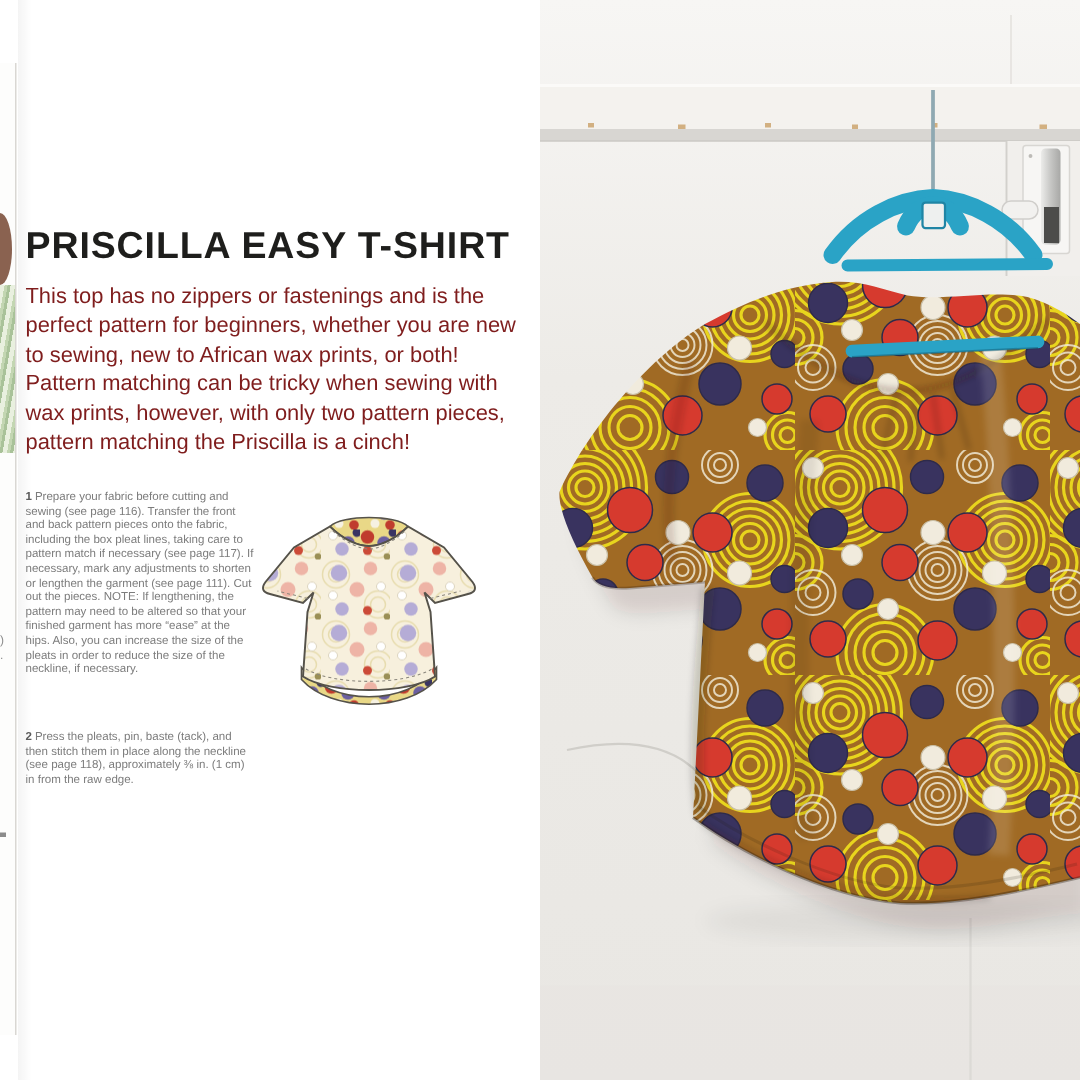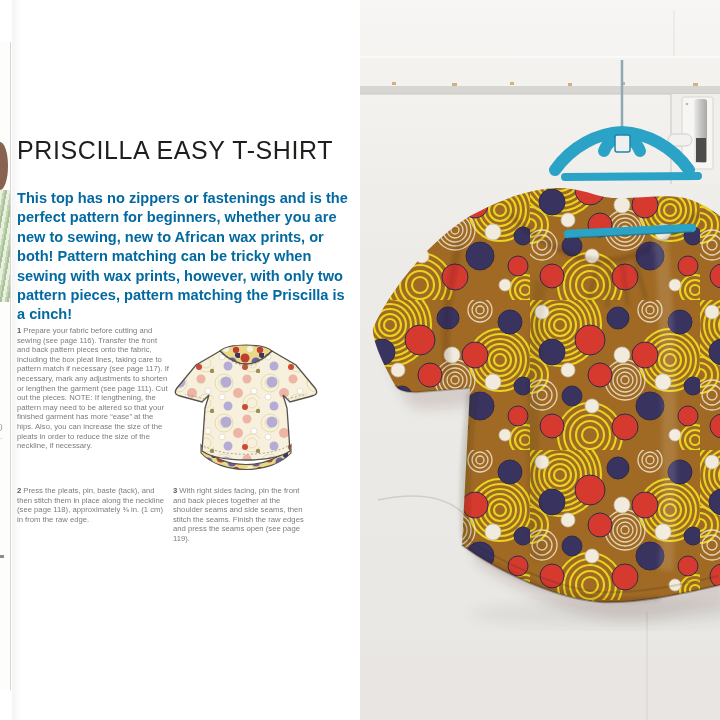--- a/index.html
+++ b/index.html
@@ -17,25 +17,25 @@
   .edge-frag { position:absolute; left:0; font-size:8px; color:#8d8d8d; line-height:8px; }
   .edge-frag.f1 { top:381px; }
   .edge-frag.f2 { top:391px; }
   .edge-mark { position:absolute; left:0; top:513px; width:4px; height:3px; background:#6f6f6f; opacity:.8; }
 
   
   .left-page { position:absolute; left:12px; top:0; width:348px; height:720px; background:#ffffff; }
   .gutter-shadow { position:absolute; left:0; top:0; width:9px; height:720px;
                    background:linear-gradient(to right, rgba(0,0,0,.045), rgba(0,0,0,0)); pointer-events:none; }
 
-  .page-title { position:absolute; left:5px; top:136px; width:335px;
-                font-size:25px; letter-spacing:.6px; font-weight:400; color:#1e1e1c; }
+  .page-title { position:absolute; left:5px; top:150px; width:335px;
+                font-size:25px; letter-spacing:.6px; font-weight:700; color:#1e1e1c; }
 
   .intro { position:absolute; left:5px; top:189px; width:334px;
-           font-size:14.6px; line-height:19.4px; color:#0369a1; font-weight:700; }
+           font-size:14.6px; line-height:19.4px; color:#7f1d1d; font-weight:400; }
 
   .step { position:absolute; font-size:7.7px; line-height:9.6px; color:#7c7c7c; }
   .step-num { font-weight:700; color:#5c5c5c; margin-right:2px; }
   .step-1 { left:5px;  top:326px; width:152px; }
   .step-2 { left:5px;  top:486px; width:154px; }
   .step-3 { left:161px; top:486px; width:138px; }
 
   .illustration { position:absolute; left:156px; top:333px; width:156px; height:150px; }
 
   
@@ -62,23 +62,20 @@
     <p class="intro">This top has no zippers or fastenings and is the perfect pattern for beginners, whether you are new to sewing, new to African wax prints, or both! Pattern matching can be tricky when sewing with wax prints, however, with only two pattern pieces, pattern matching the Priscilla is a cinch!</p>
 
     <p class="step step-1">
       <span class="step-num">1</span><span>Prepare your fabric before cutting and sewing (see page 116). Transfer the front and back pattern pieces onto the fabric, including the box pleat lines, taking care to pattern match if necessary (see page 117). If necessary, mark any adjustments to shorten or lengthen the garment (see page 111). Cut out the pieces. NOTE: If lengthening, the pattern may need to be altered so that your finished garment has more “ease” at the hips. Also, you can increase the size of the pleats in order to reduce the size of the neckline, if necessary.</span>
     </p>
 
     <p class="step step-2">
       <span class="step-num">2</span><span>Press the pleats, pin, baste (tack), and then stitch them in place along the neckline (see page 118), approximately ⅜ in. (1 cm) in from the raw edge.</span>
     </p>
 
-    <p class="step step-3">
-      <span class="step-num">3</span><span>With right sides facing, pin the front and back pieces together at the shoulder seams and side seams, then stitch the seams. Finish the raw edges and press the seams open (see page 119).</span>
-    </p>
 
     <svg class="illustration" viewBox="0 0 156 150">
       <defs>
         <pattern id="waxLight" width="46" height="40" patternUnits="userSpaceOnUse">
           <rect width="46" height="40" fill="#f7f0dd"></rect>
           <g fill="none" stroke="#e7dcae" stroke-width="1">
             <circle cx="10" cy="10" r="5"></circle>
               <circle cx="10" cy="10" r="9"></circle>
             <circle cx="38" cy="30" r="5"></circle>
               <circle cx="38" cy="30" r="9"></circle>

